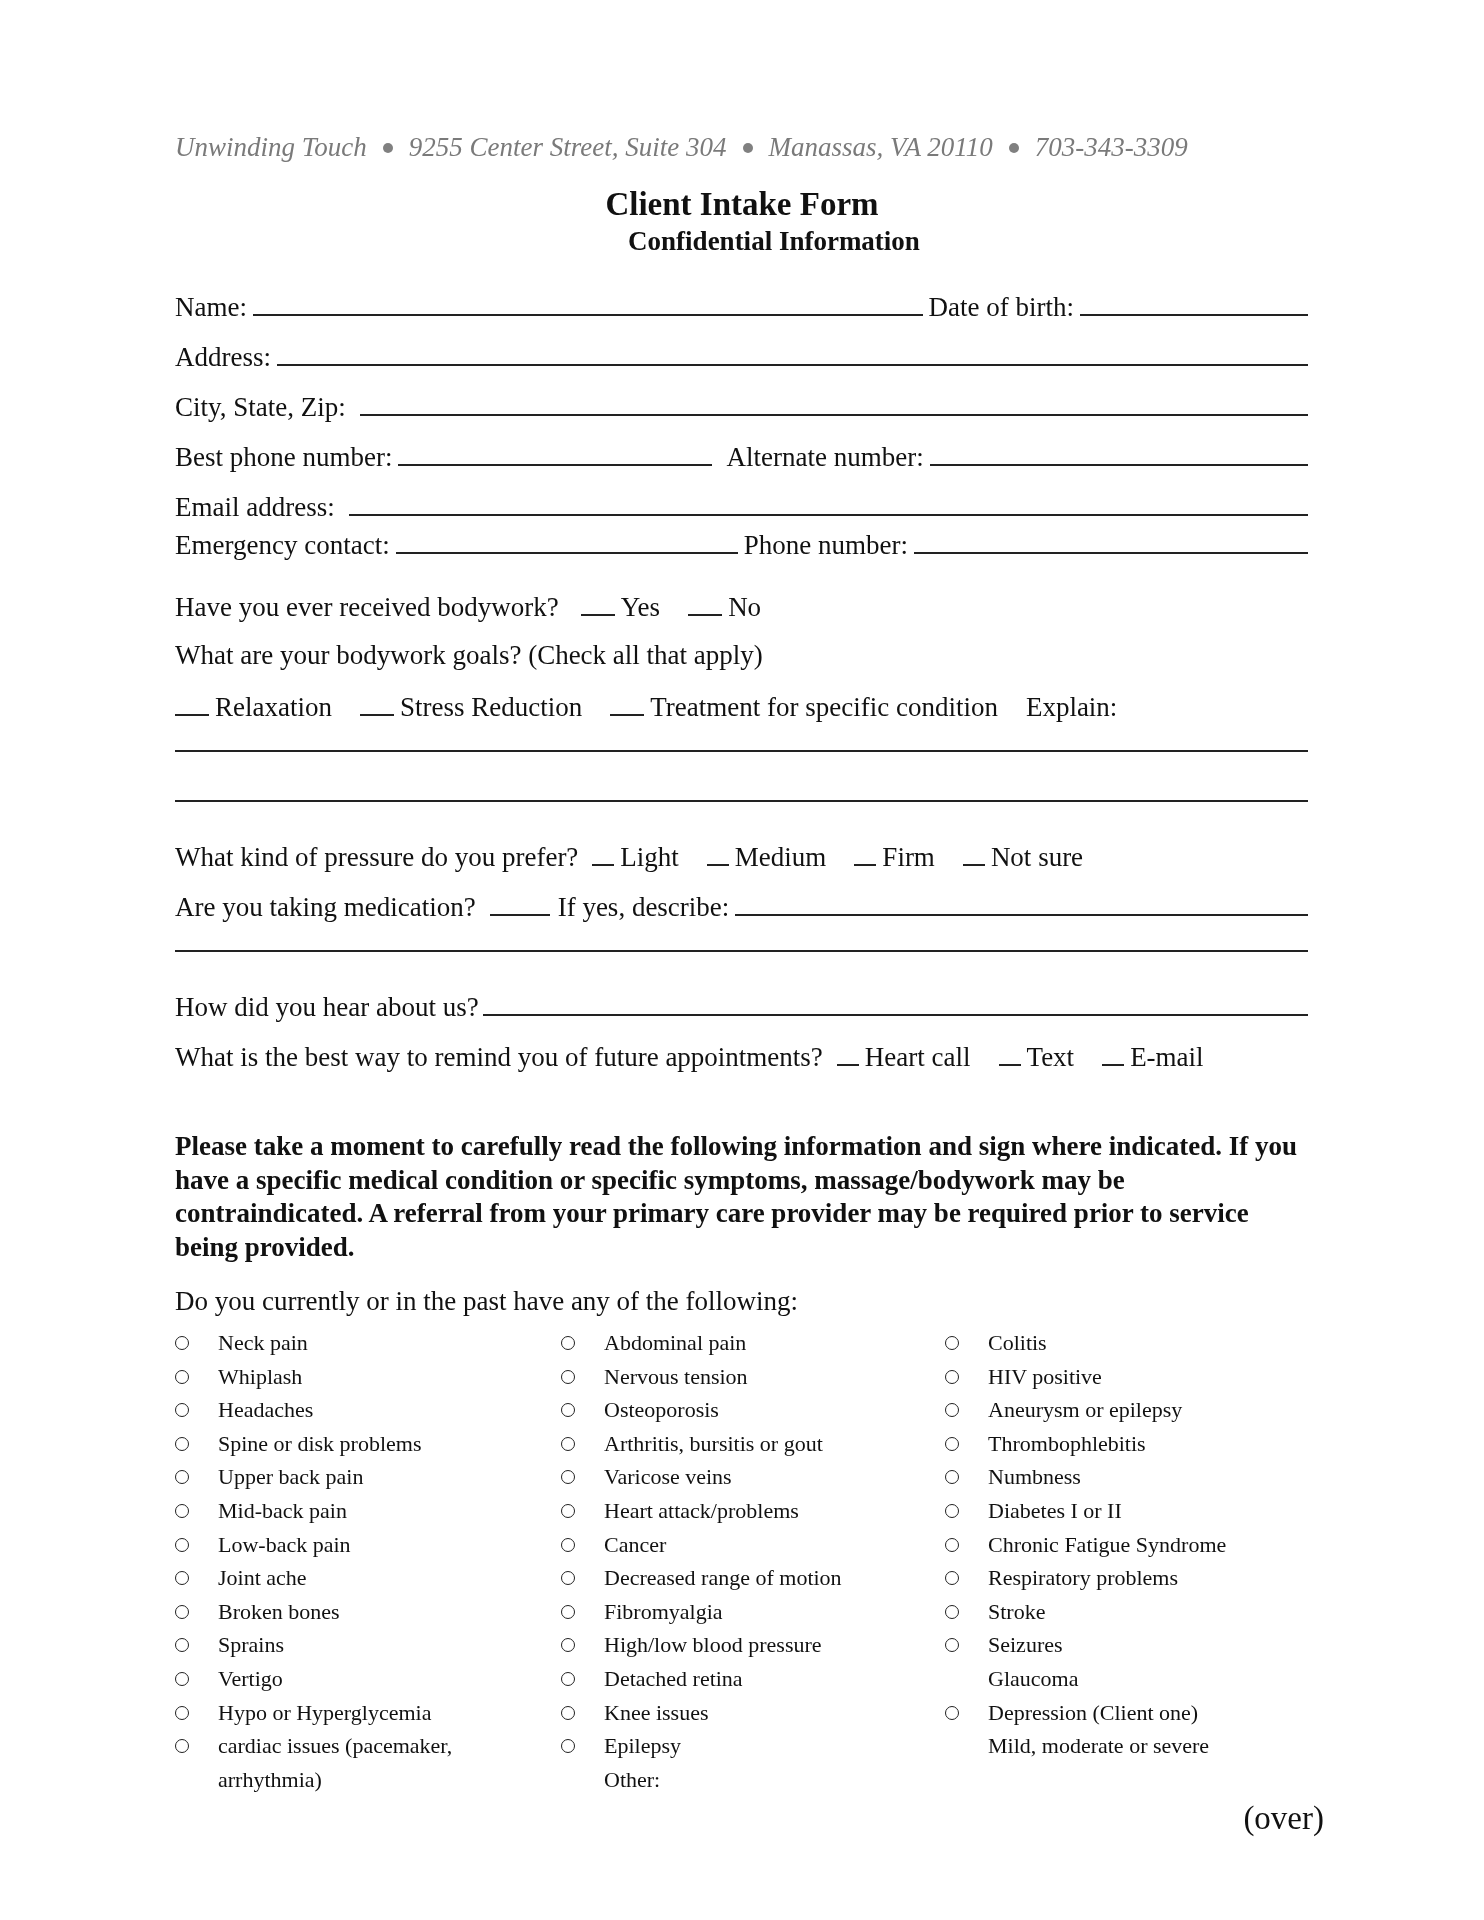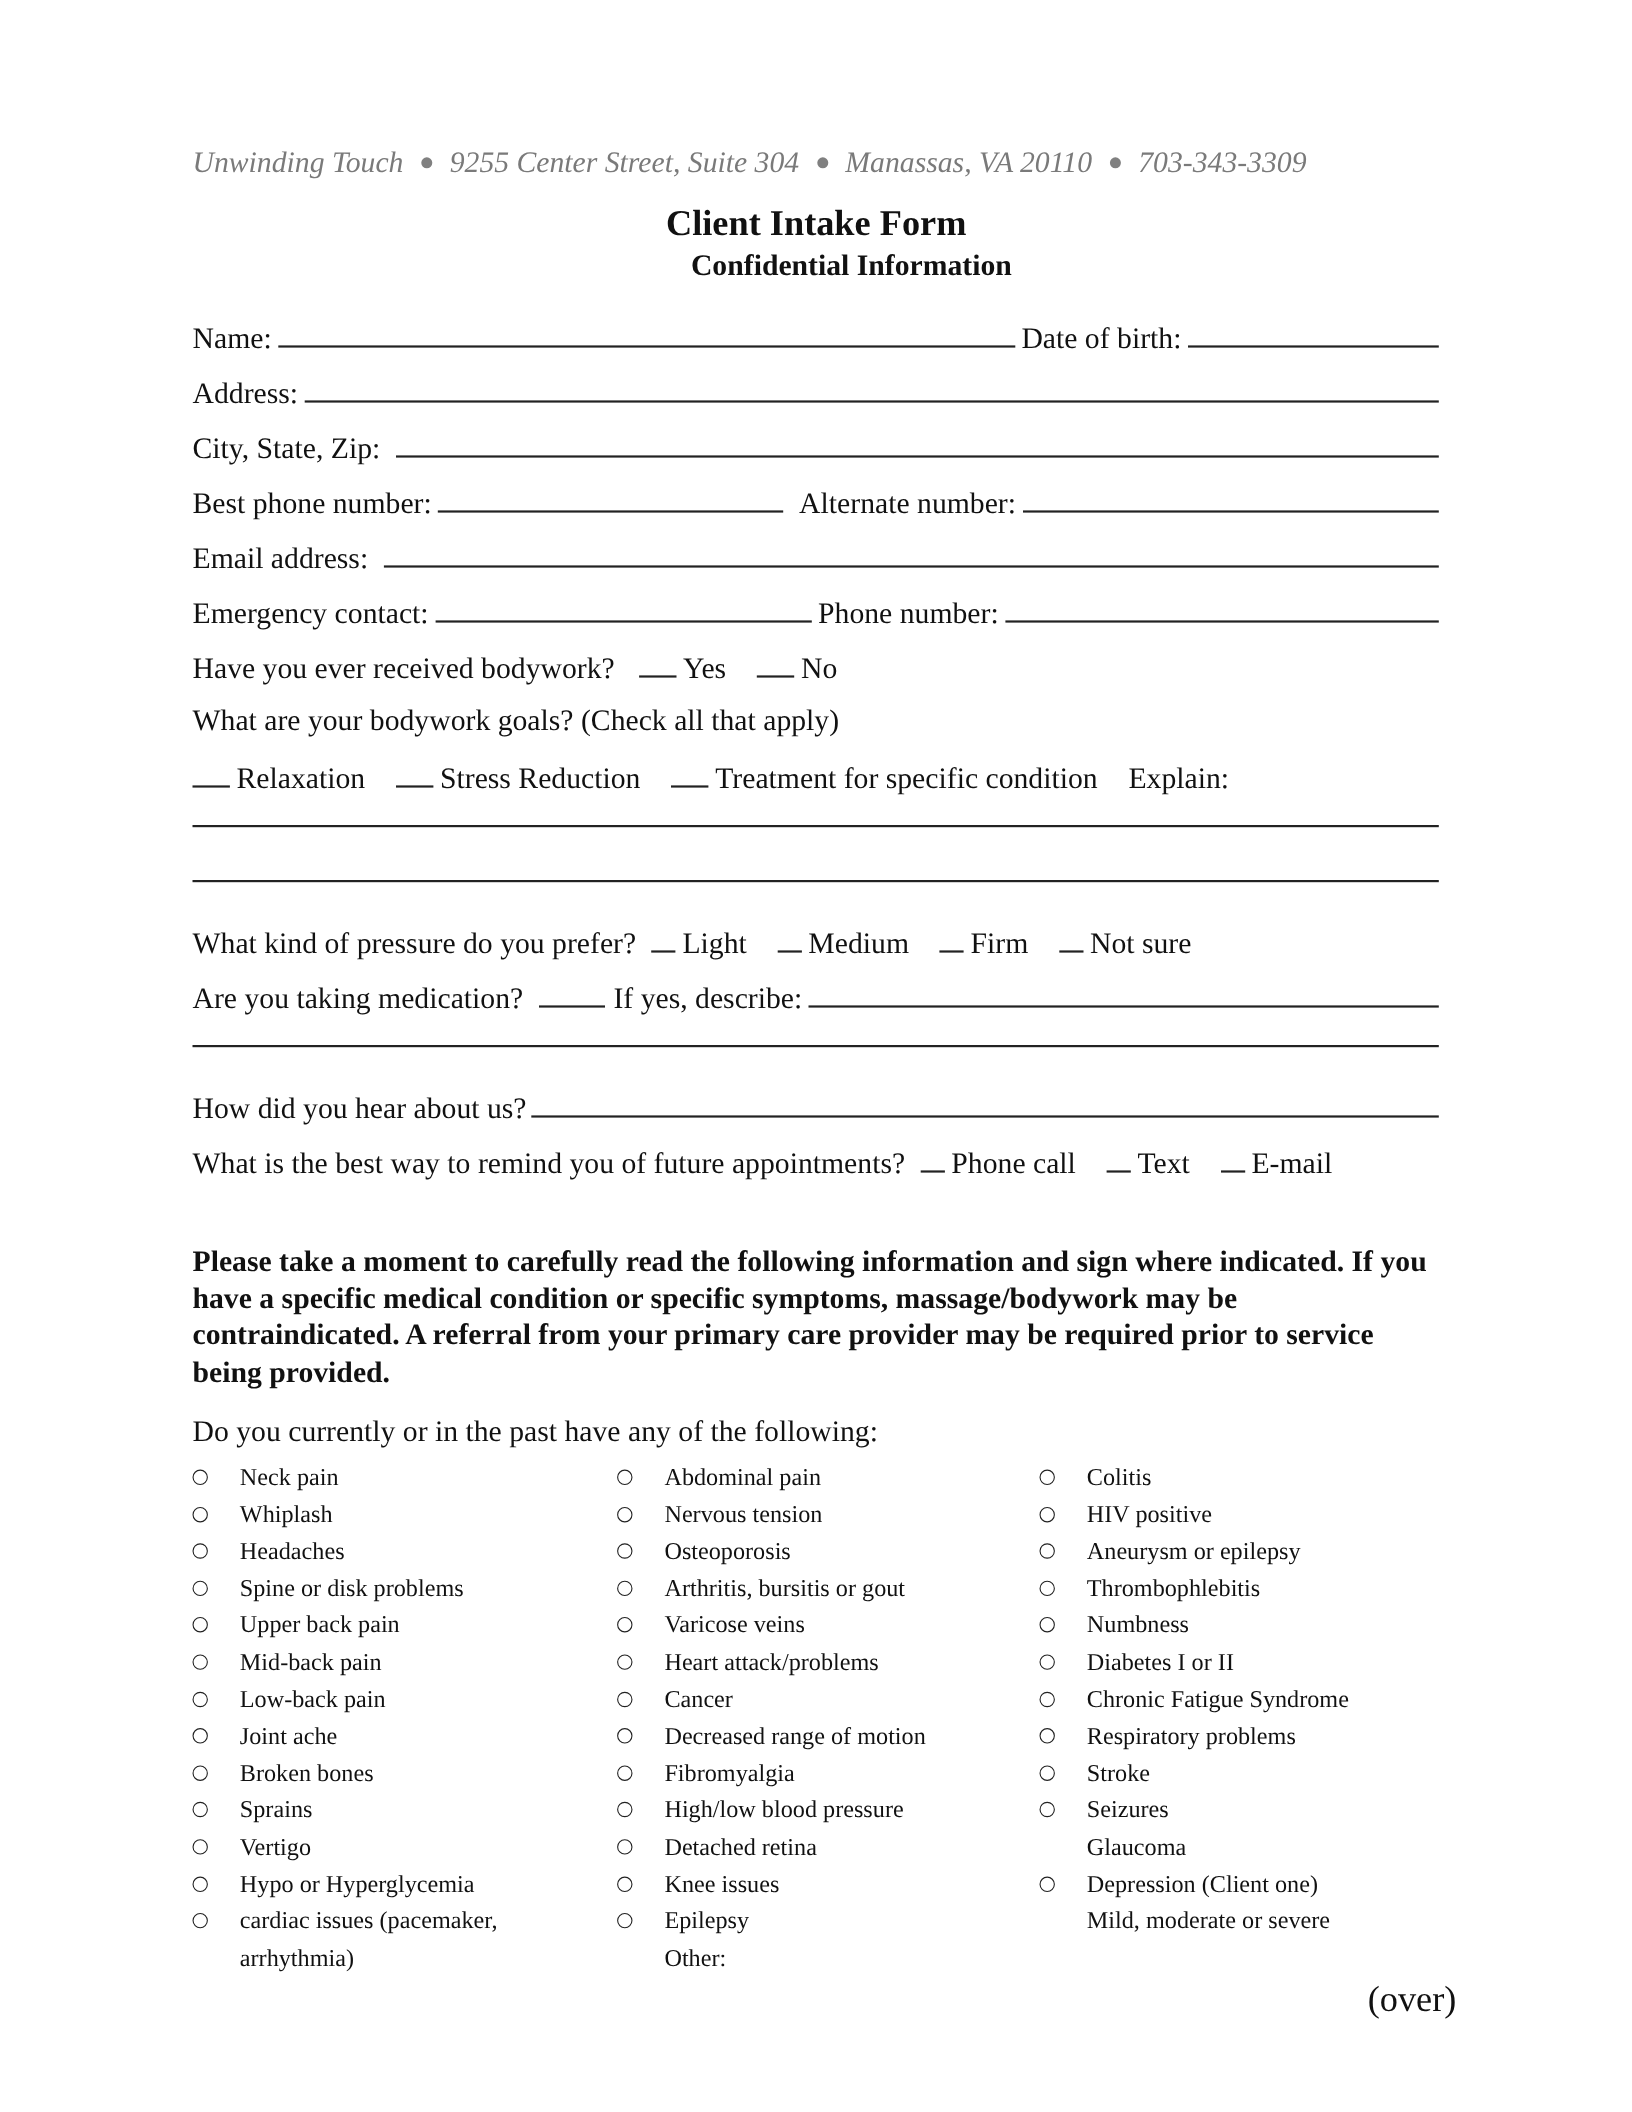--- a/index.html
+++ b/index.html
@@ -66,21 +66,21 @@
   <span class="blank" style="width:314px;margin-right:14px"></span>
   <span class="lbl">Alternate number:</span>
   <span class="blank grow" style="margin-right:0"></span>
 </div>
 
 <div class="row" style="top:490px">
   <span class="lbl">Email address:</span>
   <span class="blank grow" style="margin-left:14px;margin-right:0"></span>
 </div>
 
-<div class="row" style="top:540px">
+<div class="row" style="top:528px">
   <span class="lbl">Emergency contact:</span>
   <span class="blank" style="width:342px"></span>
   <span class="lbl">Phone number:</span>
   <span class="blank grow" style="margin-right:0"></span>
 </div>
 
 <div class="row" style="top:590px">
   <span class="lbl">Have you ever received bodywork?</span>
   <span class="gap-s"></span>
   <span class="blank short"></span>
@@ -135,21 +135,21 @@
 
 <div class="row" style="top:990px">
   <span class="lbl">How did you hear about us?</span>
   <span class="blank grow" style="margin-left:4px;margin-right:0"></span>
 </div>
 
 <div class="row" style="top:1040px">
   <span class="lbl">What is the best way to remind you of future appointments?</span>
   <span class="gap-s" style="width:14px"></span>
   <span class="blank tiny"></span>
-  <span class="lbl">Phone call</span>
+  <span class="lbl">Heart call</span>
   <span class="gap"></span>
   <span class="blank tiny"></span>
   <span class="lbl">Text</span>
   <span class="gap"></span>
   <span class="blank tiny"></span>
   <span class="lbl">E-mail</span>
 </div>
 
 <div class="notice">Please take a moment to carefully read the following information and sign where indicated. If you have a specific medical condition or specific symptoms, massage/bodywork may be contraindicated.  A referral from your primary care provider may be required prior to service being provided.</div>
 

